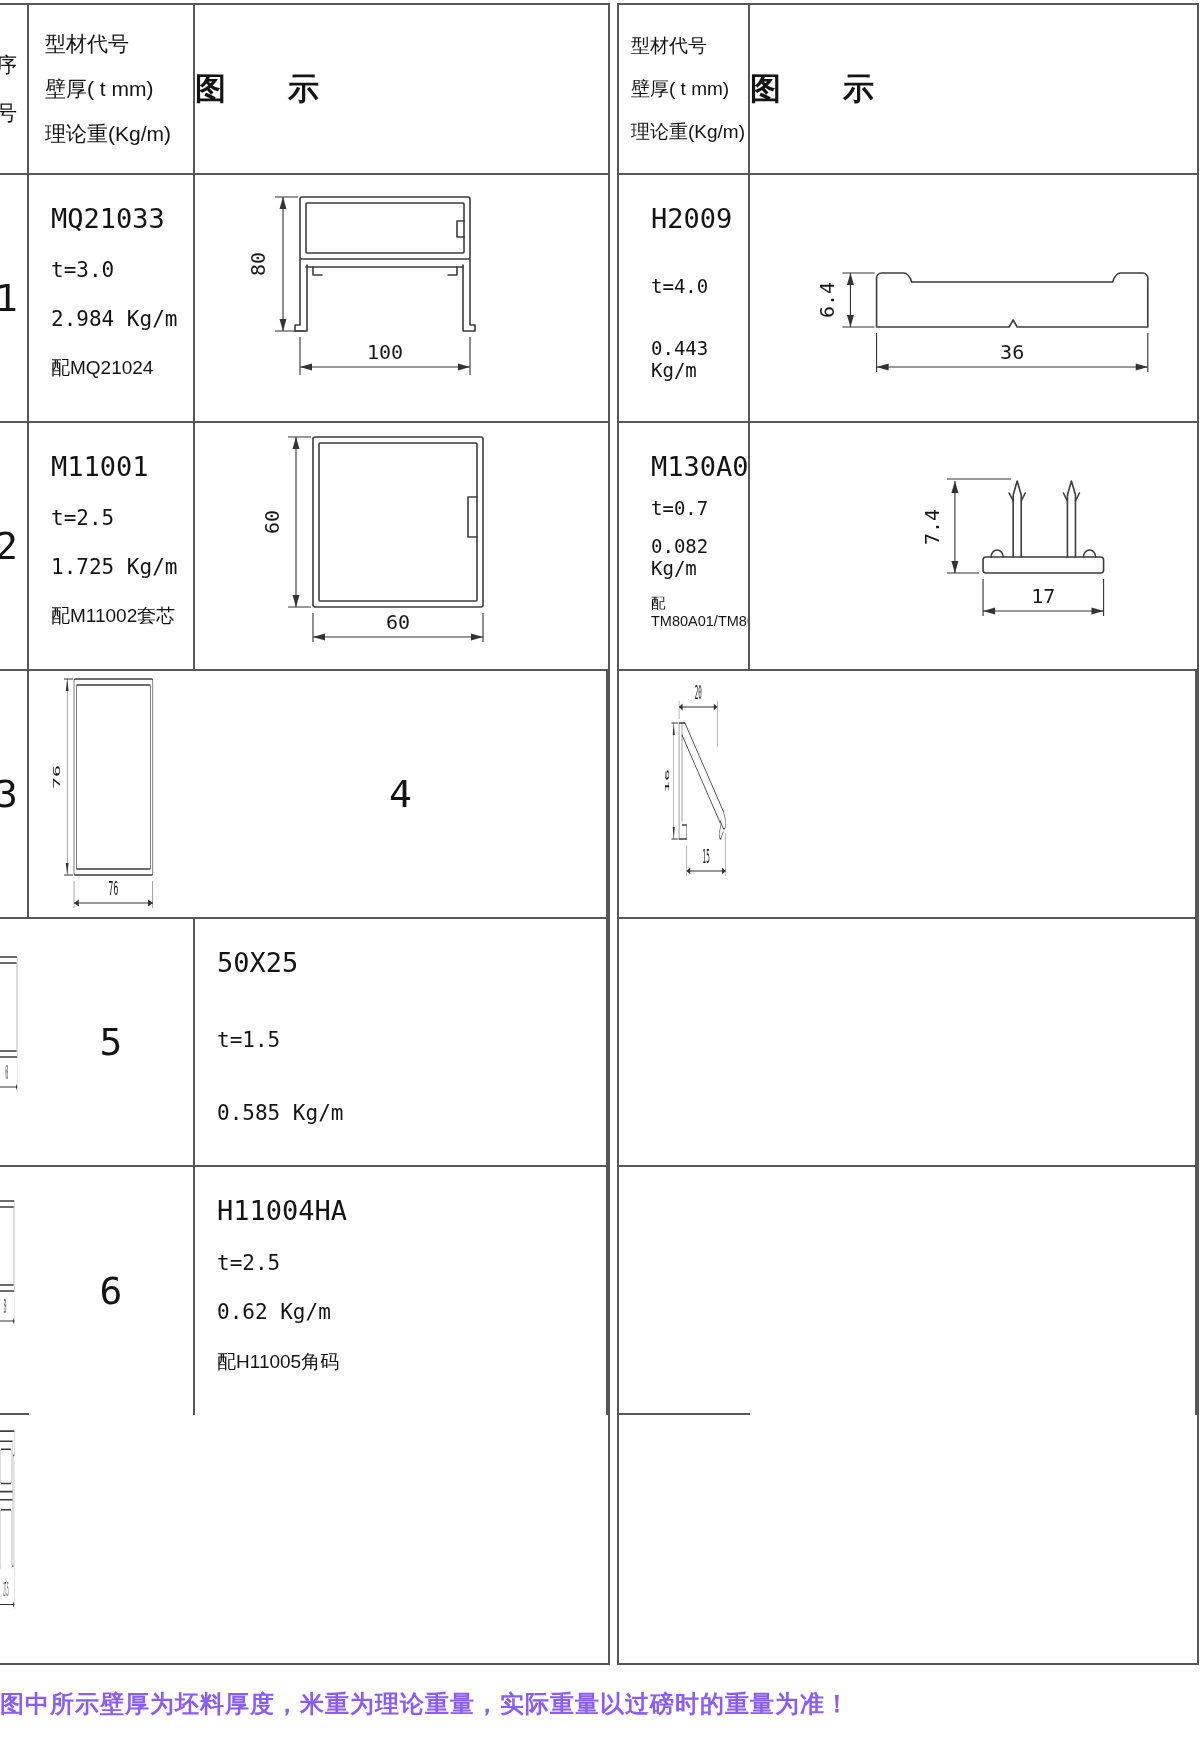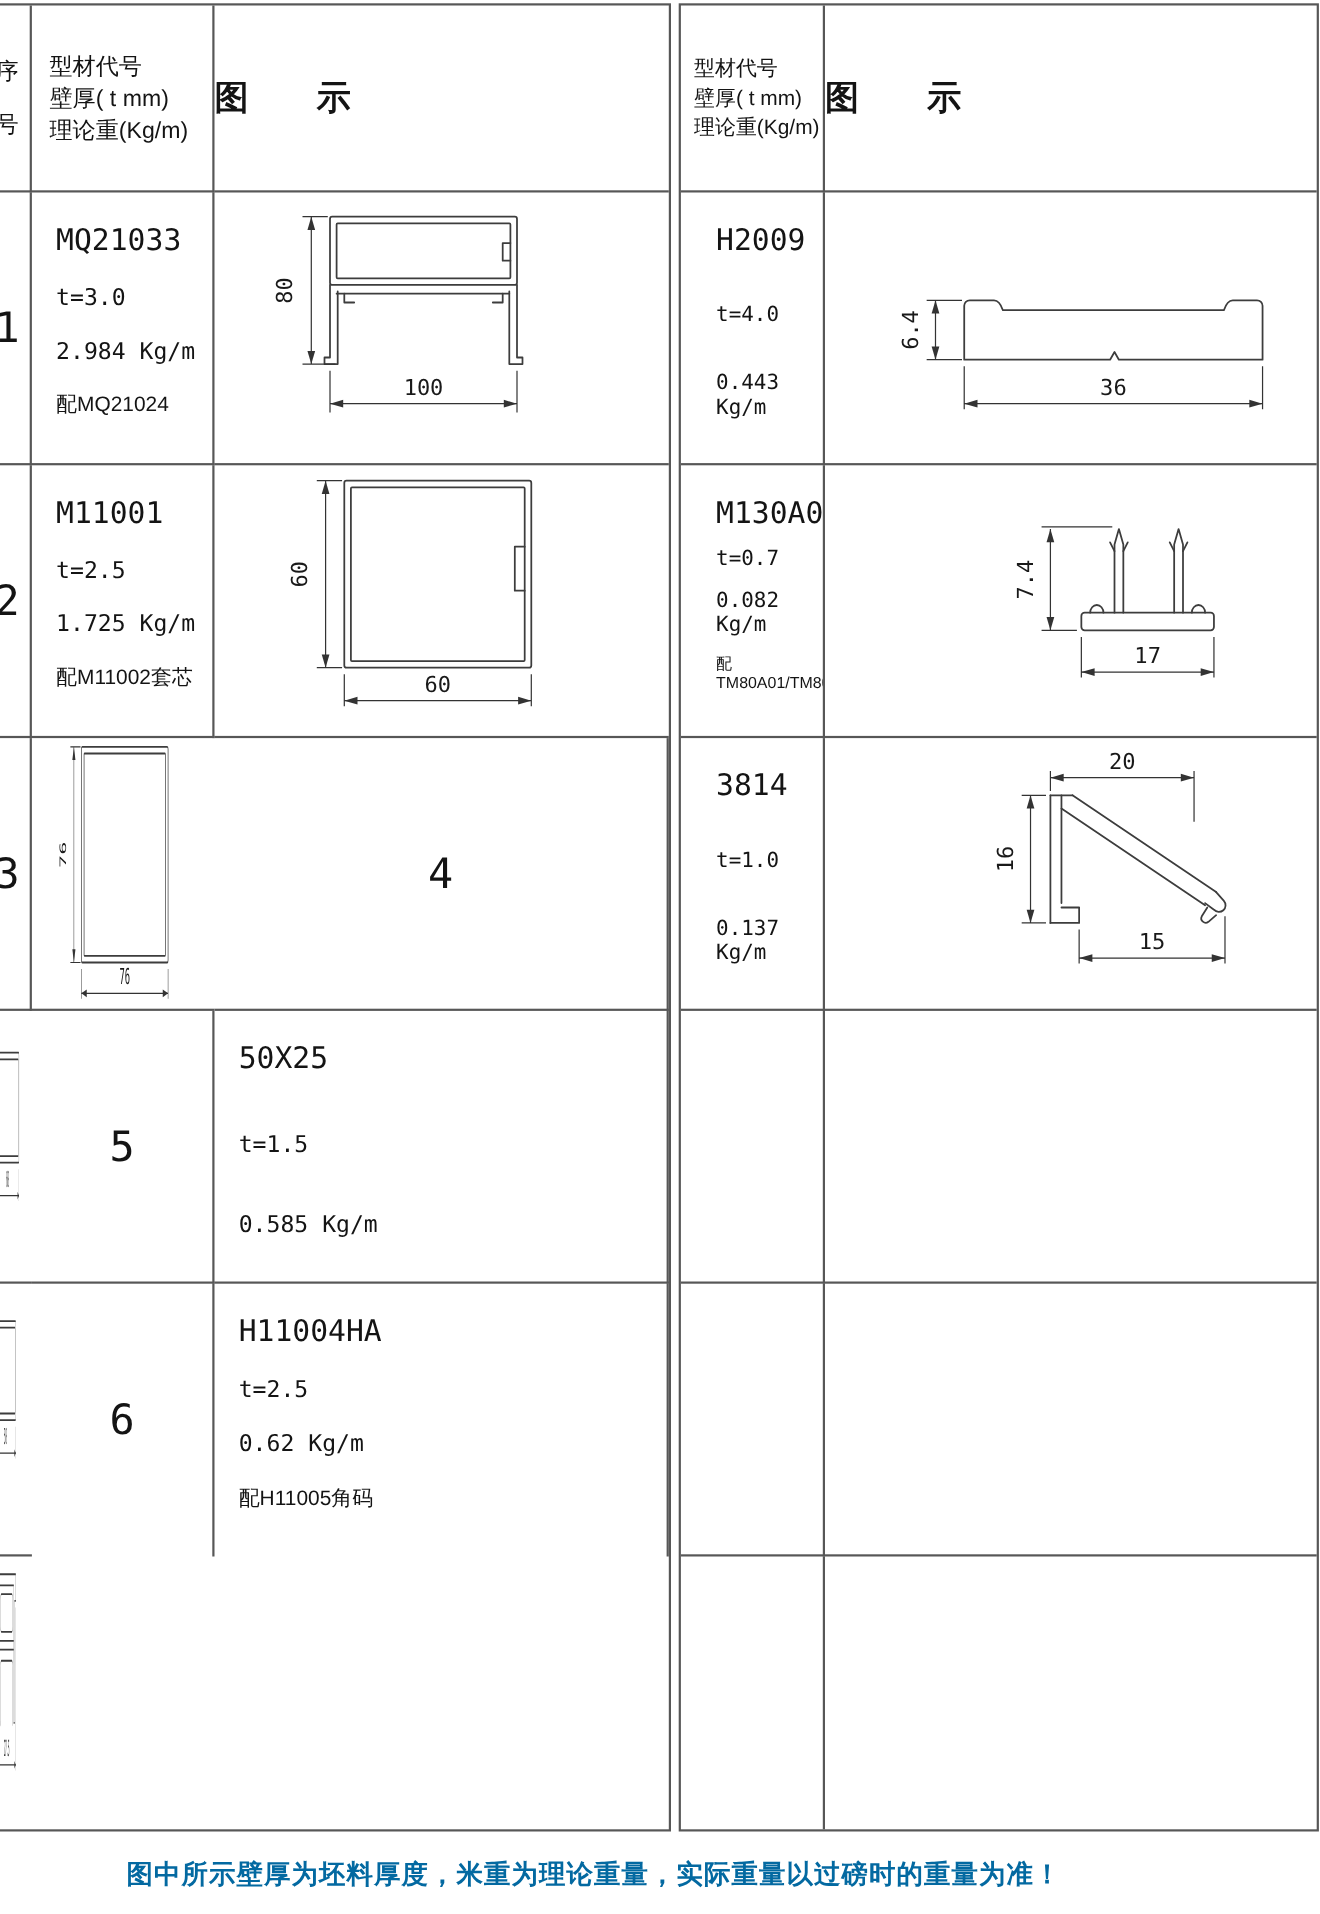--- a/index.html
+++ b/index.html
@@ -7,38 +7,38 @@
        font-family:"Liberation Sans",sans-serif;color:#141414}
   .tbl{position:absolute;top:3px;display:grid;border:2px solid #575757;grid-template-rows:170px repeat(6,248px)}
   .ltbl{left:-16px;grid-template-columns:43px 166px 413px}
   .rtbl{left:617px;grid-template-columns:131px 447px}
   .c{border-right:2px solid #575757;border-bottom:2px solid #575757;position:relative;overflow:hidden;box-sizing:border-box}
   .lc{border-right:none}
   .lr{border-bottom:none}
   .seq{display:flex;align-items:center;justify-content:center;
        font-family:"DejaVu Sans Mono","Liberation Mono",monospace;font-size:38px}
   .hseq{display:flex;flex-direction:column;align-items:center;justify-content:center;gap:20px;font-size:21px}
-  .hinfo{display:flex;flex-direction:column;justify-content:center;gap:1px;padding-left:16px;font-size:21px}
+  .hinfo{display:flex;flex-direction:column;justify-content:center;gap:17px;padding-left:16px;font-size:21px}
   .rtbl .hinfo{font-size:19px;padding-left:12px}
   .hdia{display:flex;align-items:center;justify-content:flex-start;font-size:31px;font-weight:700;white-space:pre}
   .info{display:flex;flex-direction:column;justify-content:space-between;
         padding:28px 4px 40px 22px;font-family:"DejaVu Sans Mono","Liberation Mono",monospace}
   .rtbl .info{padding-left:32px}
   .code{font-size:27px}
   .val{font-size:21px}
   .rtbl .val{font-size:19px}
   .note{font-size:19px;font-family:"Liberation Sans",sans-serif}
   .rtbl .note{font-size:14.5px}
   svg.dia{display:block;width:100%;height:100%}
   .p{fill:none;stroke:#3d3d3d;stroke-width:1.6;stroke-linejoin:round;stroke-linecap:round}
   .d{fill:none;stroke:#333;stroke-width:1.1}
   .a{fill:#333;stroke:none}
   .t{font-family:"DejaVu Sans Mono","Liberation Mono",monospace;font-size:20px;fill:#191919;text-anchor:middle}
-  .footer{position:absolute;left:0;top:1688px;width:1080px;text-align:center;
-          font-size:24px;font-weight:700;color:#0369a1;letter-spacing:1px}
+  .footer{position:absolute;left:0;top:1688px;width:1080px;
+          font-size:24px;font-weight:700;color:#8b5cf6;letter-spacing:1px}
 </style>
 </head>
 <body>
 
 <div class="tbl ltbl">
 
   <div class="c hseq">
     <span>序</span>
     <span>号</span>
   </div>
@@ -277,25 +277,20 @@
           <polygon class="a" points="204,150 200.5,138 207.5,138"></polygon>
         <text class="t" x="188" y="104" transform="rotate(-90 188 104)">7.4</text>
         <path class="d" d="M232,156 V193 M352,156 V193 M232,188 H352"></path>
         <polygon class="a" points="232,188 244,184.5 244,191.5"></polygon>
           <polygon class="a" points="352,188 340,184.5 340,191.5"></polygon>
         <text class="t" x="292" y="180">17</text>
       </g>
     </svg>
   </div>
 
-  <div class="c info">
-    <span class="code">3814</span>
-    <span class="val">t=1.0</span>
-    <span class="val">0.137 Kg/m</span>
-  </div>
   <div class="c lc">
     <svg class="dia" viewBox="0 0 445 246" preserveAspectRatio="none">
       <g class="p">
         <path d="M204,52 V168 M214,52 V150"></path>
         <path d="M204,52 H224"></path>
         <path d="M224,52 L354,140 M214,64 L344,152"></path>
         <path d="M204,168 h26 v-14 h-16"></path>
         <path d="M354,140 l7,8 a6 6 0 0 1 -9,8 l-8,-6"></path>
         <path d="M346,154 l-5,8 a4 4 0 0 0 6,5 l7,-6"></path>
       </g>

